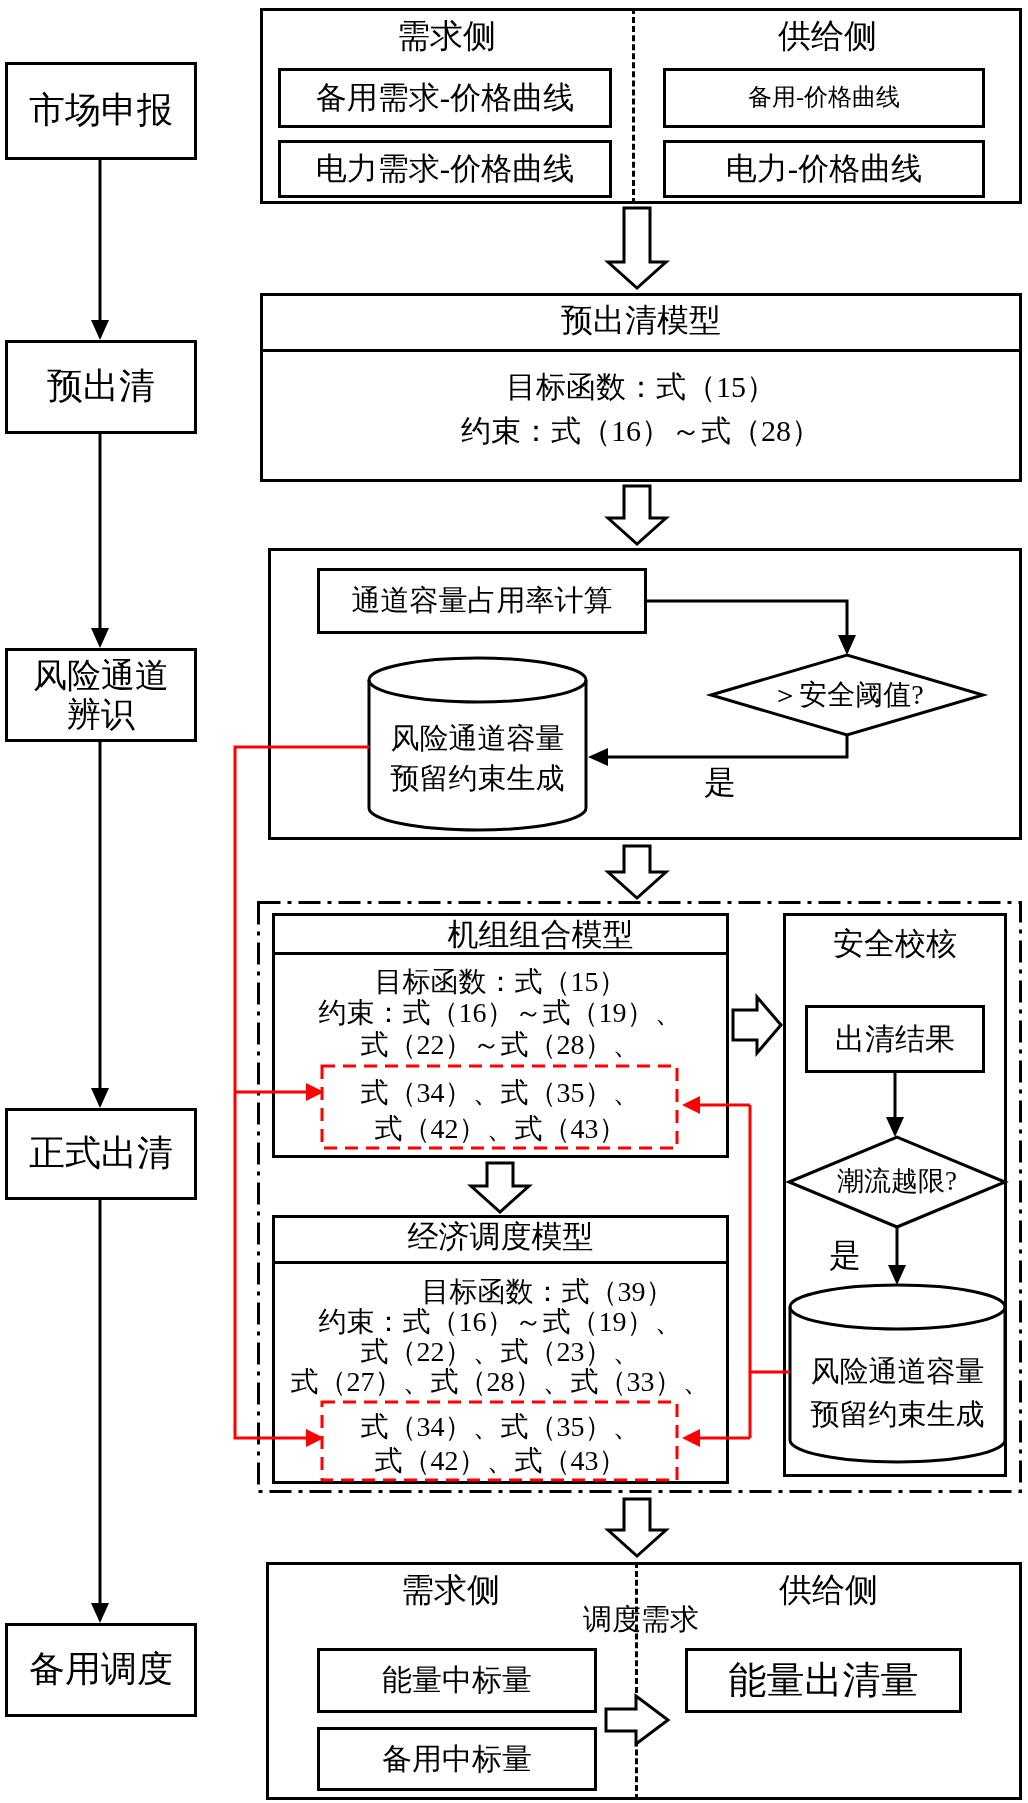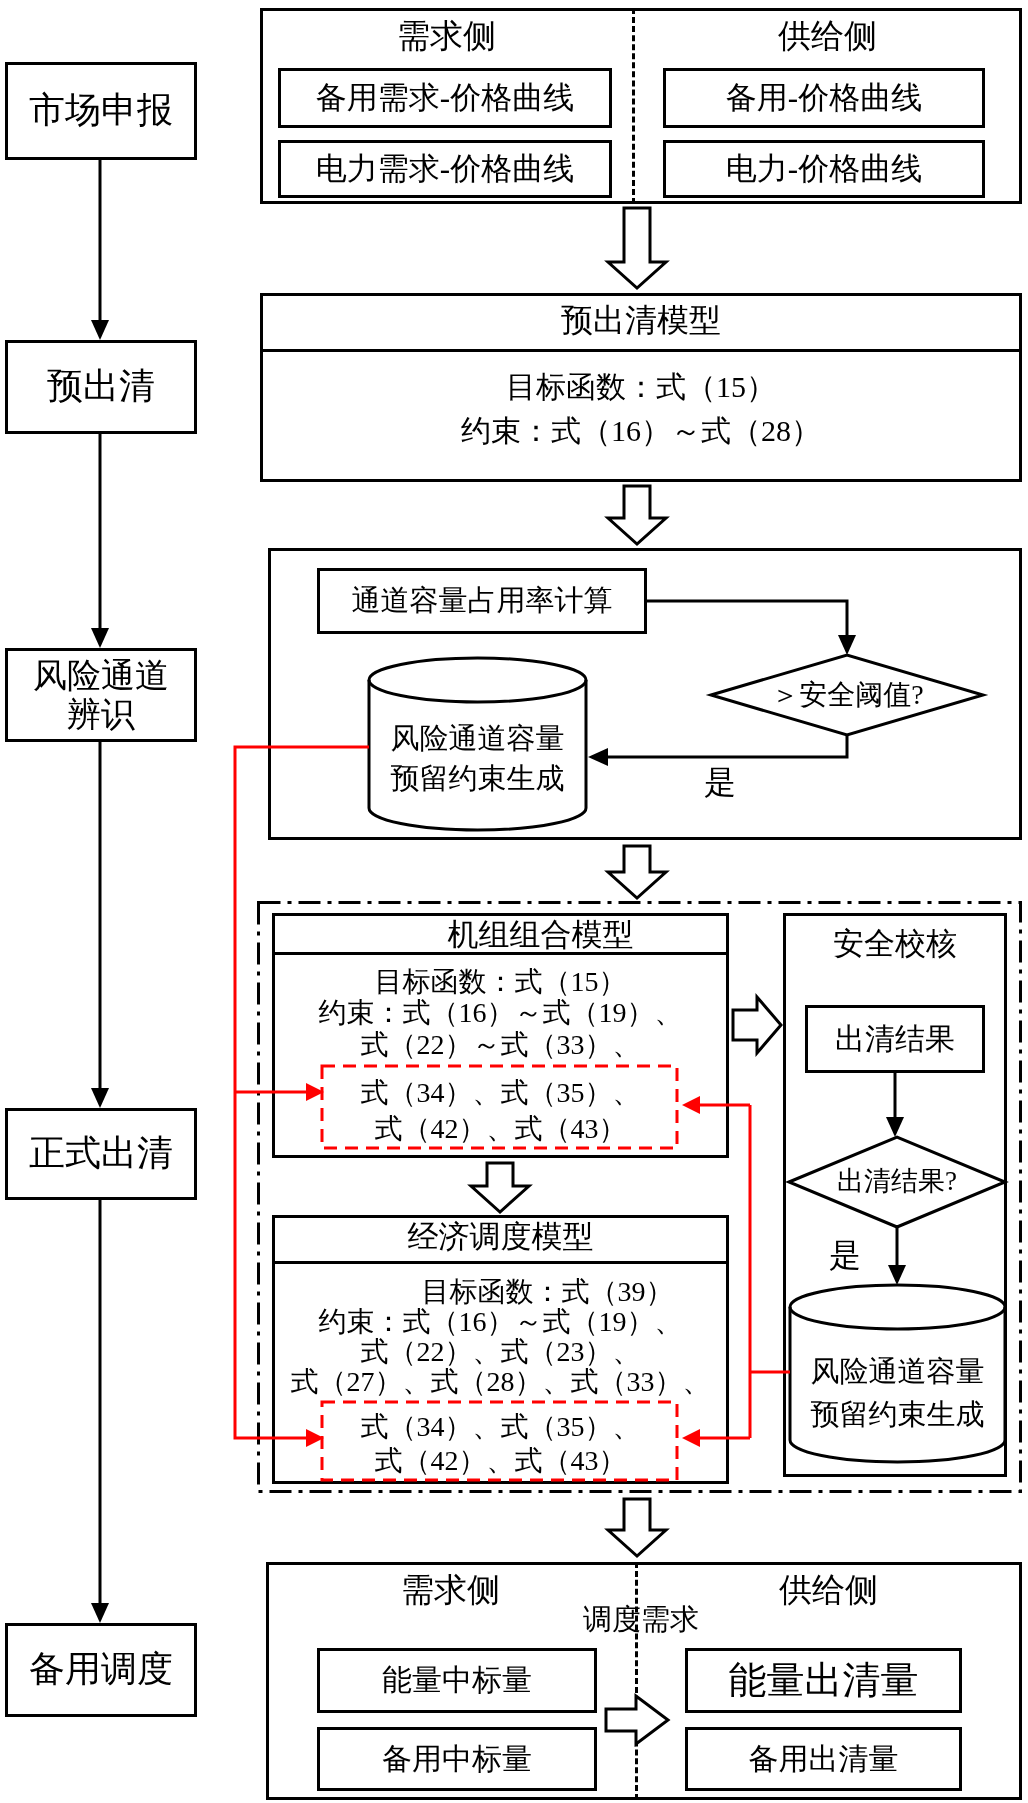--- a/index.html
+++ b/index.html
@@ -27,72 +27,71 @@
   </div>
   <div class="box t" style="left:5px;top:1108px;width:192px;height:92px;font-size:36px;">正式出清</div>
   <div class="box t" style="left:5px;top:1623px;width:192px;height:94px;font-size:36px;">备用调度</div>
 
   <div class="box" style="left:260px;top:8px;width:762px;height:196px;"></div>
   <div class="vdash" style="left:632px;top:8px;height:196px;"></div>
   <div class="t" style="left:260px;top:16px;width:373px;height:42px;font-size:33px;">需求侧</div>
   <div class="t" style="left:633px;top:16px;width:389px;height:42px;font-size:33px;">供给侧</div>
   <div class="box t" style="left:278px;top:68px;width:334px;height:60px;font-size:31px;">备用需求-价格曲线</div>
   <div class="box t" style="left:278px;top:140px;width:334px;height:58px;font-size:31px;">电力需求-价格曲线</div>
-  <div class="box t" style="left:663px;top:68px;width:322px;height:60px;font-size:31px;">备用-价格曲线</div>
+  <div class="box t" style="left:663px;top:68px;width:322px;height:60px;font-size:24px;">备用-价格曲线</div>
   <div class="box t" style="left:663px;top:140px;width:322px;height:58px;font-size:31px;">电力-价格曲线</div>
 
   <div class="box" style="left:260px;top:293px;width:762px;height:189px;"></div>
   <div class="t" style="left:260px;top:300px;width:762px;height:40px;font-size:32px;">预出清模型</div>
   <div class="rule" style="left:263px;top:349px;width:756px;"></div>
   <div class="t" style="left:260px;top:368px;width:762px;height:38px;font-size:30px;">目标函数：式（15）</div>
   <div class="t" style="left:260px;top:412px;width:762px;height:38px;font-size:30px;text-align:center;">约束：式（16）～式（28）</div>
 
   <div class="box" style="left:268px;top:548px;width:754px;height:292px;"></div>
   <div class="box t" style="left:317px;top:568px;width:330px;height:66px;font-size:29px;">通道容量占用率计算</div>
   <div class="t" style="left:720px;top:675px;width:255px;height:40px;font-size:28px;">＞安全阈值?</div>
   <div class="t" style="left:685px;top:762px;width:70px;height:40px;font-size:32px;">是</div>
   <div class="t" style="left:369px;top:722px;width:217px;height:34px;font-size:29px;">风险通道容量</div>
   <div class="t" style="left:369px;top:762px;width:217px;height:34px;font-size:29px;">预留约束生成</div>
 
   <div class="box" style="left:272px;top:913px;width:457px;height:245px;"></div>
   <div class="t" style="left:272px;top:916px;width:457px;height:38px;font-size:31px;padding-left:40px;">机组组合模型</div>
   <div class="rule" style="left:275px;top:952px;width:451px;"></div>
   <div class="t" style="left:272px;top:966px;width:457px;height:32px;font-size:28px;">目标函数：式（15）</div>
   <div class="t" style="left:272px;top:997px;width:457px;height:32px;font-size:28px;">约束：式（16）～式（19）、</div>
-  <div class="t" style="left:272px;top:1029px;width:457px;height:32px;font-size:28px;">式（22）～式（33）、</div>
+  <div class="t" style="left:272px;top:1029px;width:457px;height:32px;font-size:28px;">式（22）～式（28）、</div>
   <div class="t" style="left:272px;top:1077px;width:457px;height:32px;font-size:28px;">式（34）、式（35）、</div>
   <div class="t" style="left:272px;top:1113px;width:457px;height:32px;font-size:28px;">式（42）、式（43）</div>
 
   <div class="box" style="left:272px;top:1215px;width:457px;height:269px;"></div>
   <div class="t" style="left:272px;top:1218px;width:457px;height:38px;font-size:31px;">经济调度模型</div>
   <div class="rule" style="left:275px;top:1261px;width:451px;"></div>
   <div class="t" style="left:272px;top:1276px;width:551px;height:32px;font-size:28px;">目标函数：式（39）</div>
   <div class="t" style="left:272px;top:1306px;width:457px;height:32px;font-size:28px;">约束：式（16）～式（19）、</div>
   <div class="t" style="left:272px;top:1336px;width:457px;height:32px;font-size:28px;">式（22）、式（23）、</div>
   <div class="t" style="left:272px;top:1366px;width:457px;height:32px;font-size:28px;">式（27）、式（28）、式（33）、</div>
   <div class="t" style="left:272px;top:1411px;width:457px;height:32px;font-size:28px;">式（34）、式（35）、</div>
   <div class="t" style="left:272px;top:1445px;width:457px;height:32px;font-size:28px;">式（42）、式（43）</div>
 
   <div class="box" style="left:783px;top:913px;width:224px;height:564px;"></div>
   <div class="t" style="left:783px;top:924px;width:224px;height:40px;font-size:31px;">安全校核</div>
   <div class="box t" style="left:805px;top:1005px;width:180px;height:68px;font-size:30px;">出清结果</div>
-  <div class="t" style="left:789px;top:1162px;width:216px;height:40px;font-size:27px;">出清结果?</div>
+  <div class="t" style="left:789px;top:1162px;width:216px;height:40px;font-size:27px;">潮流越限?</div>
   <div class="t" style="left:815px;top:1235px;width:60px;height:40px;font-size:32px;">是</div>
   <div class="t" style="left:790px;top:1355px;width:215px;height:34px;font-size:29px;">风险通道容量</div>
   <div class="t" style="left:790px;top:1398px;width:215px;height:34px;font-size:29px;">预留约束生成</div>
 
   <div class="box" style="left:266px;top:1562px;width:756px;height:238px;"></div>
   <div class="vdash" style="left:635px;top:1562px;height:238px;"></div>
   <div class="t" style="left:266px;top:1570px;width:369px;height:42px;font-size:33px;">需求侧</div>
   <div class="t" style="left:635px;top:1570px;width:387px;height:42px;font-size:33px;">供给侧</div>
   <div class="t" style="left:541px;top:1600px;width:200px;height:40px;font-size:29px;">调度需求</div>
   <div class="box t" style="left:317px;top:1648px;width:280px;height:65px;font-size:30px;">能量中标量</div>
   <div class="box t" style="left:317px;top:1727px;width:280px;height:64px;font-size:30px;">备用中标量</div>
   <div class="box t" style="left:685px;top:1648px;width:277px;height:65px;font-size:38px;">能量出清量</div>
-  <div class="box t" style="left:685px;top:1727px;width:277px;height:64px;font-size:30px;">备用出清量</div>
 
   <svg width="1028" height="1803" viewBox="0 0 1028 1803">
 
     <rect x="258.5" y="902.5" width="762" height="589" fill="none" stroke="#000" stroke-width="3" stroke-dasharray="22 7 4 7"></rect>
 
     <g stroke="#000" stroke-width="3">
       <line x1="100" y1="160" x2="100" y2="326"></line>
       <line x1="100" y1="434" x2="100" y2="634"></line>
       <line x1="100" y1="742" x2="100" y2="1094"></line>
       <line x1="100" y1="1200" x2="100" y2="1609"></line>

